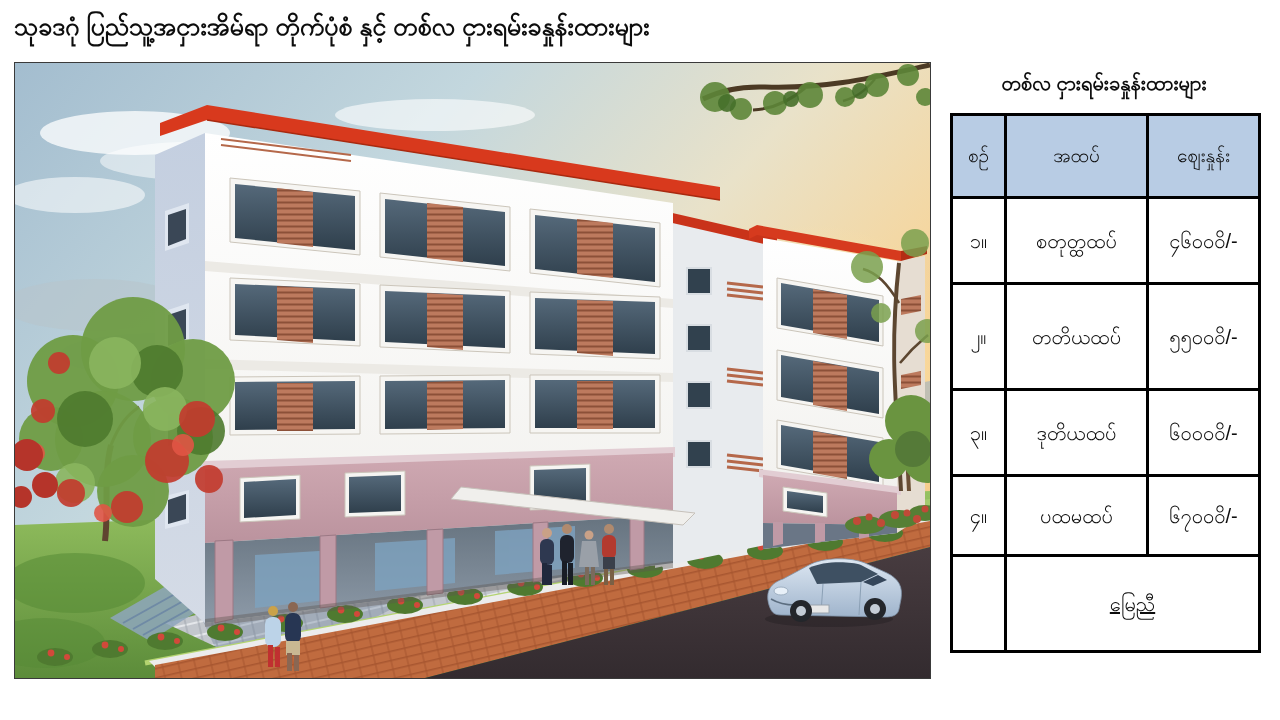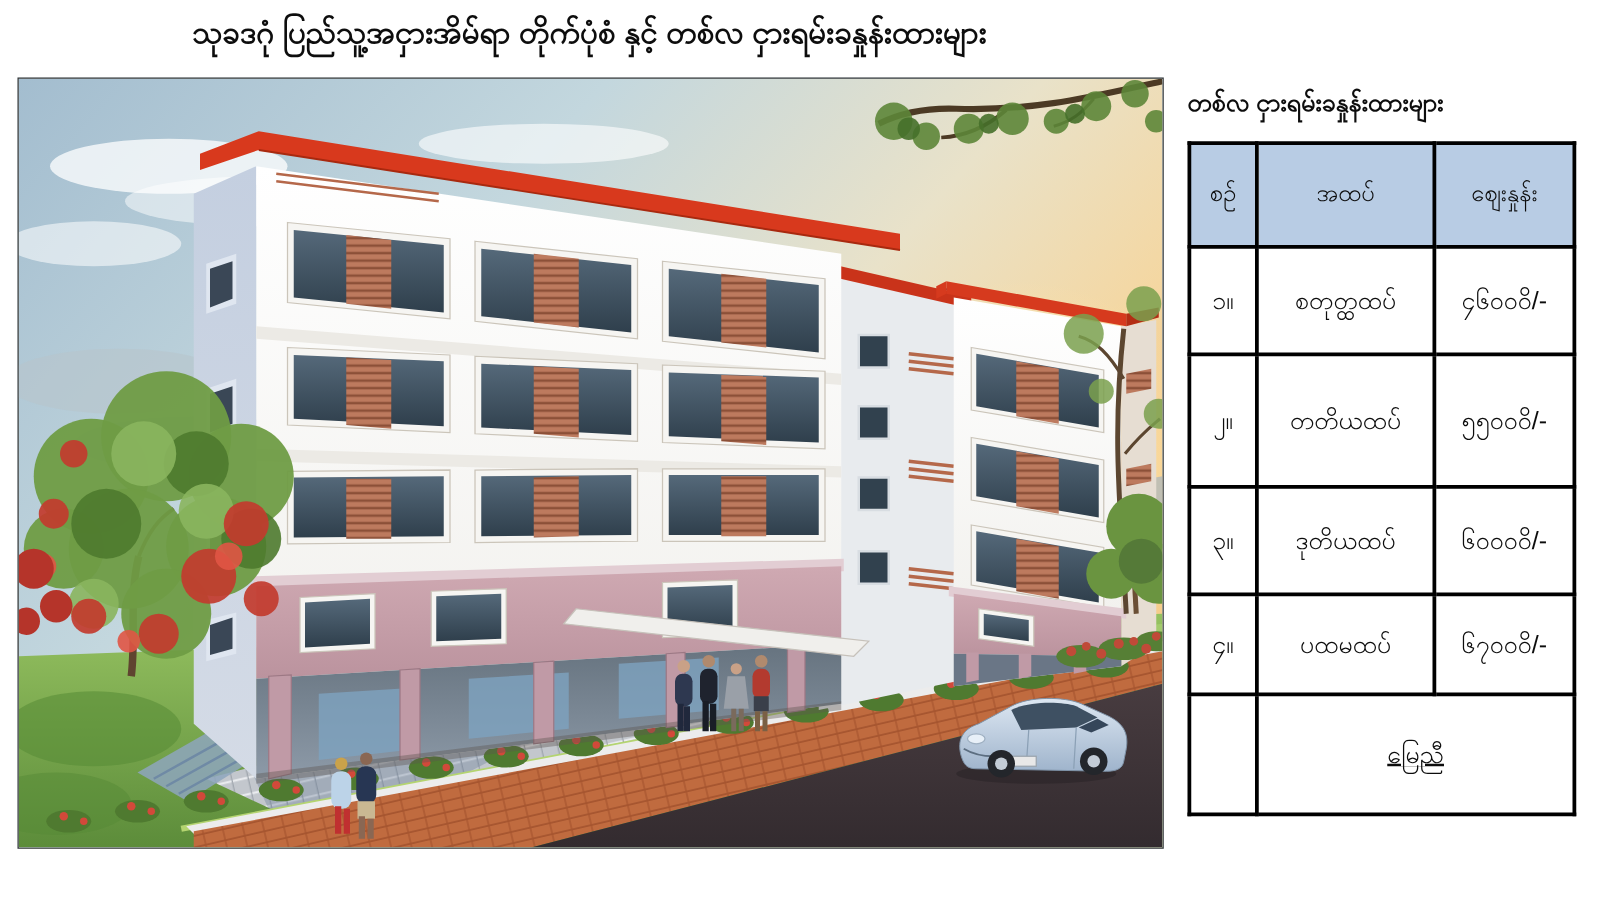--- a/index.html
+++ b/index.html
@@ -1,31 +1,31 @@
 <!DOCTYPE html>
 <html><head>
 <meta charset="utf-8">
 <style>
   html,body{margin:0;padding:0;}
   body{
     width:1280px;height:720px;background:#ffffff;position:relative;overflow:hidden;
     font-family:"Liberation Sans", sans-serif;color:#0d0d0d;
   }
   .page-title{
-    position:absolute;left:14px;top:6px;width:915px;text-align:center;
+    position:absolute;left:14px;top:6px;width:915px;text-align:left;
     font-size:25px;font-weight:bold;line-height:1.6;
   }
   .photo-frame{
     position:absolute;left:14px;top:62px;width:915px;height:615px;
     border:1px solid #3a3a3a;overflow:hidden;background:#cfe0e6;
   }
   .photo-frame svg{display:block;}
   .rates-panel{position:absolute;left:950px;top:58px;width:308px;}
   .rates-title{
-    text-align:left;font-size:20px;font-weight:bold;margin:10px 0 15px 0;line-height:1.5;
+    text-align:center;font-size:20px;font-weight:bold;margin:10px 0 15px 0;line-height:1.5;
   }
   table.rates{border-collapse:collapse;width:308px;table-layout:fixed;padding-left:21px;}
   table.rates th, table.rates td{
     border:3px solid #000;text-align:center;vertical-align:middle;
     padding:0;overflow:hidden;font-size:20px;line-height:1.4;
   }
   table.rates thead th{background:#b8cce4;height:80px;font-weight:normal;font-size:19px;}
   table.rates tbody tr:nth-child(1){height:86px;}
   table.rates tbody tr:nth-child(2){height:106px;}
   table.rates tbody tr:nth-child(3){height:86px;}

